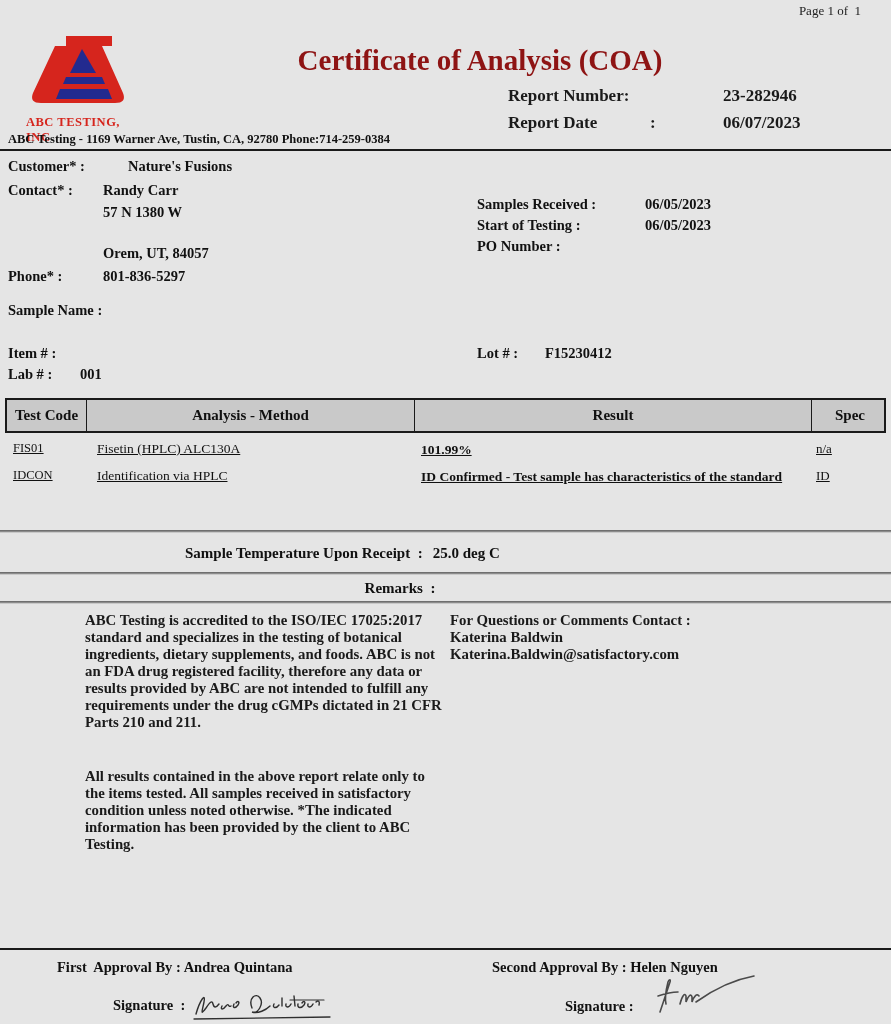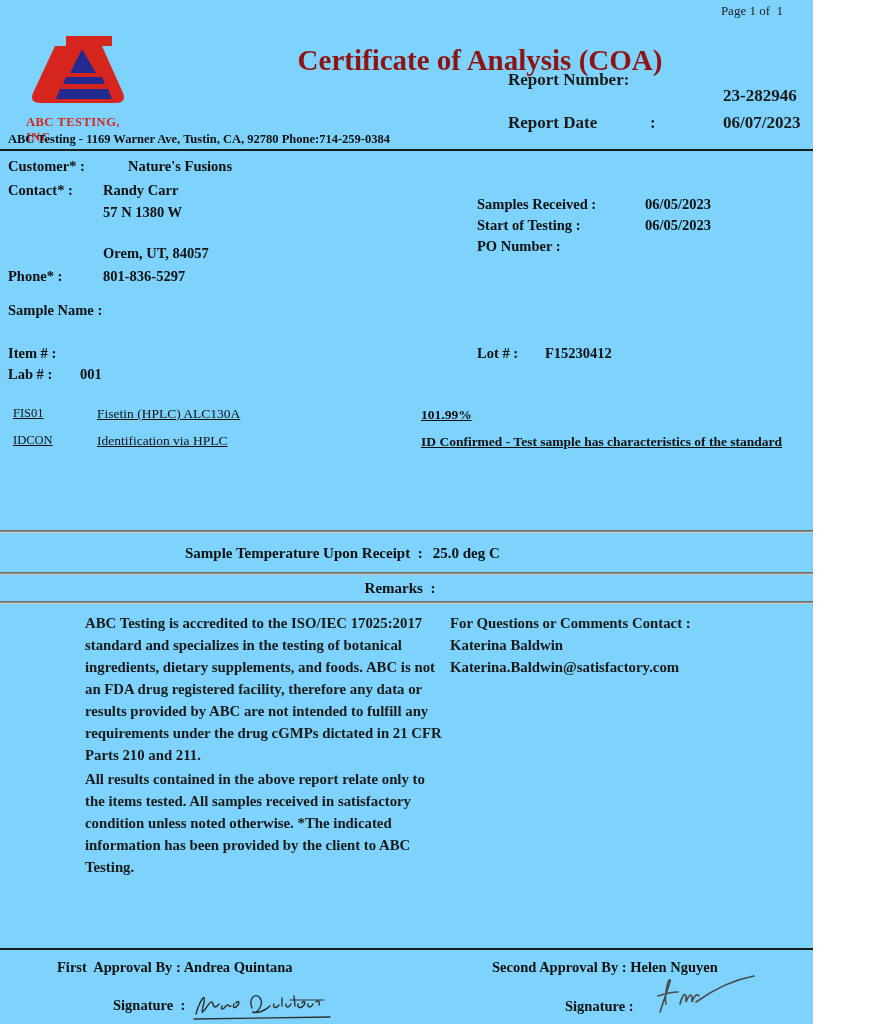--- a/index.html
+++ b/index.html
@@ -1,32 +1,32 @@
 <!DOCTYPE html>
 <html><head>
 <meta charset="utf-8">
 <style>
   html,body{margin:0;padding:0;background:#ffffff;}
   .page{
     position:relative;
-    width:813px;height:1024px;
-    background:#7dd3fc;
+    width:891px;height:1024px;
+    background:#e5e5e5;
     font-family:"Liberation Serif", serif;
     color:#111;
     overflow:hidden;
   }
   .abs{position:absolute;}
   .pre{white-space:pre;}
   .page-indicator{top:3px;right:30px;font-size:13px;color:#222;}
   
   .logo-wrap{top:33px;left:26px;width:120px;}
   .logo-text{font-size:12.5px;font-weight:bold;color:#d6251d;letter-spacing:.5px;margin-top:2px;}
   .doc-title{top:44px;left:250px;width:460px;text-align:center;font-size:29px;font-weight:bold;color:#8e1414;}
   .report-row{font-size:17px;font-weight:bold;color:#1a1a1a;}
-  .rn-label{top:70px;left:508px;}
+  .rn-label{top:86px;left:508px;}
   .rn-value{top:86px;left:723px;}
   .rd-label{top:113px;left:508px;}
   .rd-colon{top:113px;left:650px;}
   .rd-value{top:113px;left:723px;}
   .address-line{top:132px;left:8px;font-size:12.5px;font-weight:bold;}
   .hr-black{left:0;width:891px;height:2px;background:#1a1a1a;}
   .hr1{top:149px;}
   .hr-gray{left:0;width:891px;height:2px;background:#8c8c8c;border-top:1px solid #6f6f6f;border-bottom:1px solid #c9c9c9;height:1px;}
   .hr2{top:530px;}
   .hr3{top:572px;}
@@ -57,21 +57,21 @@
     display:grid;grid-template-columns:80px 328px 397px 76px;
     box-sizing:border-box;
   }
   .tbl-row .cell{padding:8px 4px 2px 4px;box-sizing:border-box;text-decoration:underline;}
   .cell.code{font-size:12.5px;padding-left:8px;}
   .cell.method{font-size:13.5px;padding-left:12px;}
   .cell.result{font-size:13.5px;font-weight:bold;padding-left:8px;line-height:17px;}
   .cell.spec{font-size:13px;padding-left:6px;}
   .temp-row{top:545px;left:185px;font-size:15px;font-weight:bold;display:flex;gap:10px;}
   .remarks{top:580px;left:0;width:800px;text-align:center;font-size:15px;font-weight:bold;}
-  .para{font-size:14.8px;font-weight:bold;line-height:22px;color:#1a1a1a;}
+  .para{font-size:14.8px;font-weight:bold;line-height:17px;color:#1a1a1a;}
   .para1{top:612px;left:85px;width:362px;}
   .contact-block{top:612px;left:450px;width:330px;}
   .para2{top:768px;left:85px;width:362px;}
   
   .appr{font-size:14.5px;font-weight:bold;}
   .appr1{top:959px;left:57px;}
   .appr2{top:959px;left:492px;}
   .sig-label1{top:997px;left:113px;}
   .sig-label2{top:998px;left:565px;}
   .sig1{top:986px;left:192px;}
@@ -122,20 +122,26 @@
 
   <div class="abs lbl sample-label" style="top:302px">Sample Name :</div>
   <div class="abs lbl sample-label" style="top:345px">Item # :</div>
   <div class="abs val" style="top:345px;left:90px"></div>
   <div class="abs lbl" style="top:345px;left:477px">Lot # :</div>
   <div class="abs val" style="top:345px;left:545px">F15230412</div>
   <div class="abs lbl sample-label" style="top:366px">Lab # :</div>
   <div class="abs val" style="top:366px;left:80px">001</div>
 
   <div class="abs tbl">
+    <div class="tbl-header">
+      <div class="cell">Test Code</div>
+      <div class="cell">Analysis - Method</div>
+      <div class="cell">Result</div>
+      <div class="cell">Spec</div>
+    </div>
     <div class="tbl-row">
       <div class="cell code">FIS01</div>
       <div class="cell method">Fisetin (HPLC) ALC130A</div>
       <div class="cell result">101.99%</div>
       <div class="cell spec">n/a</div>
     </div>
     <div class="tbl-row">
       <div class="cell code">IDCON</div>
       <div class="cell method">Identification via HPLC</div>
       <div class="cell result">ID Confirmed - Test sample has characteristics of the standard</div>

